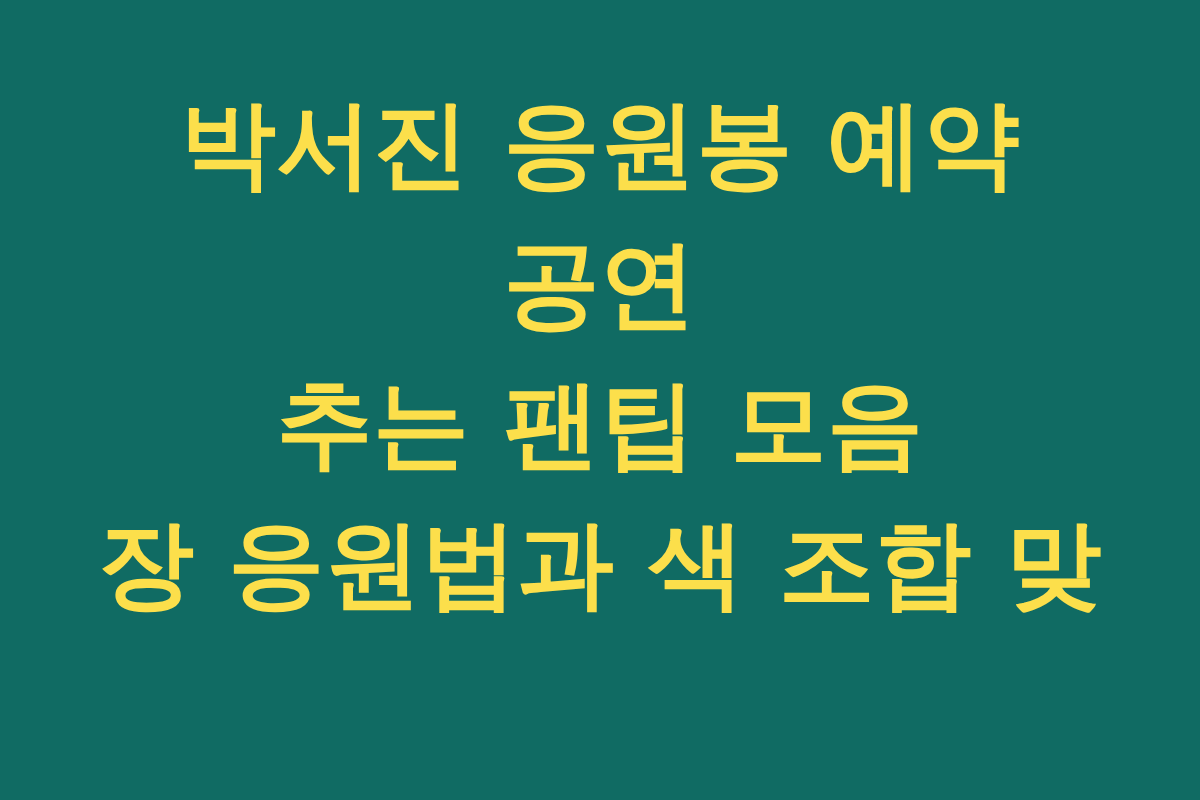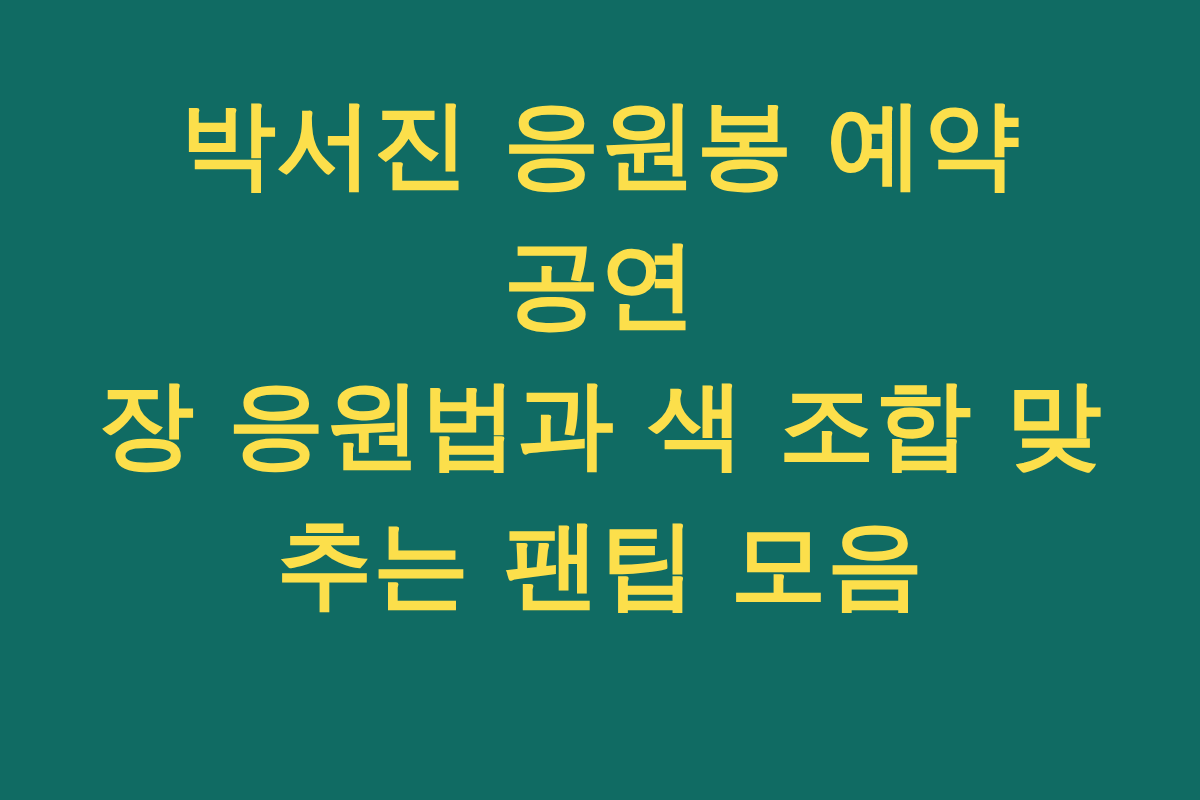--- a/index.html
+++ b/index.html
@@ -48,17 +48,17 @@
     display: block;
   }
 </style>
 </head>
 <body>
 
 <div class="banner">
 
   <h1 class="headline">
     <span class="headline-line">박서진 응원봉 예약 공연</span>
+    <span class="headline-line">추는 팬팁 모음</span>
     <span class="headline-line">장 응원법과 색 조합 맞</span>
-    <span class="headline-line">추는 팬팁 모음</span>
   </h1>
 
 </div>
 
 </body></html>

